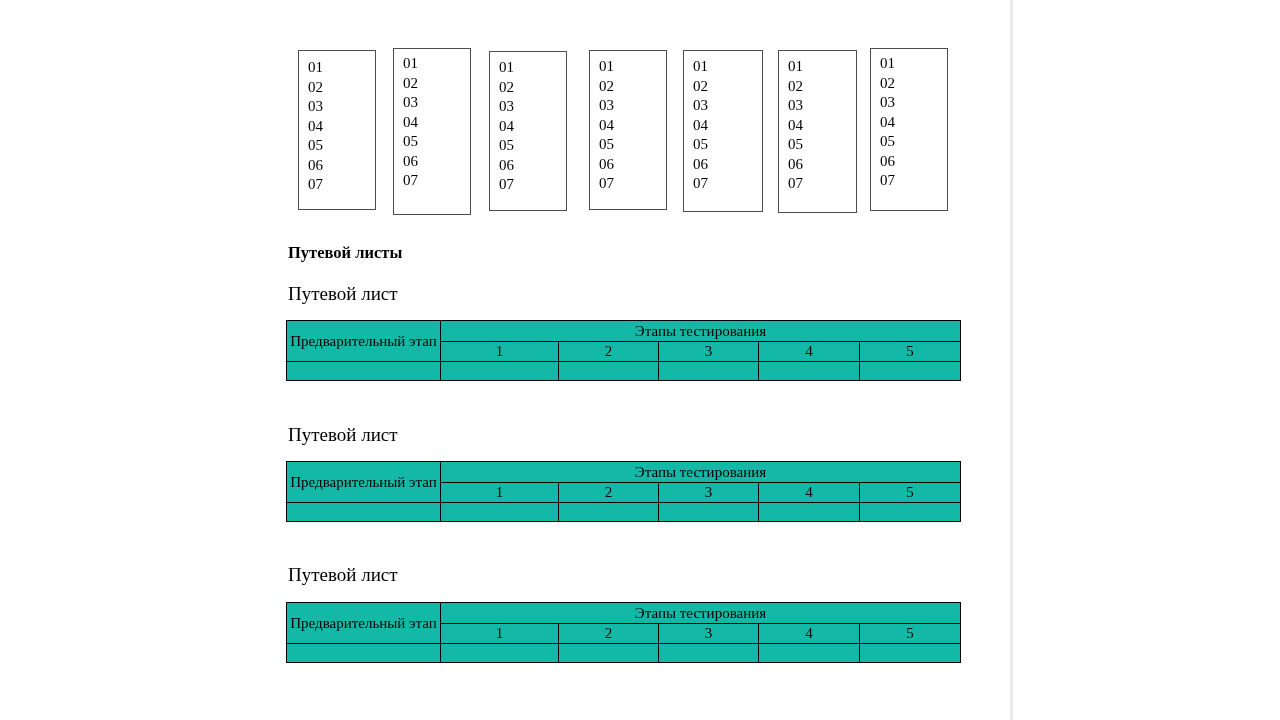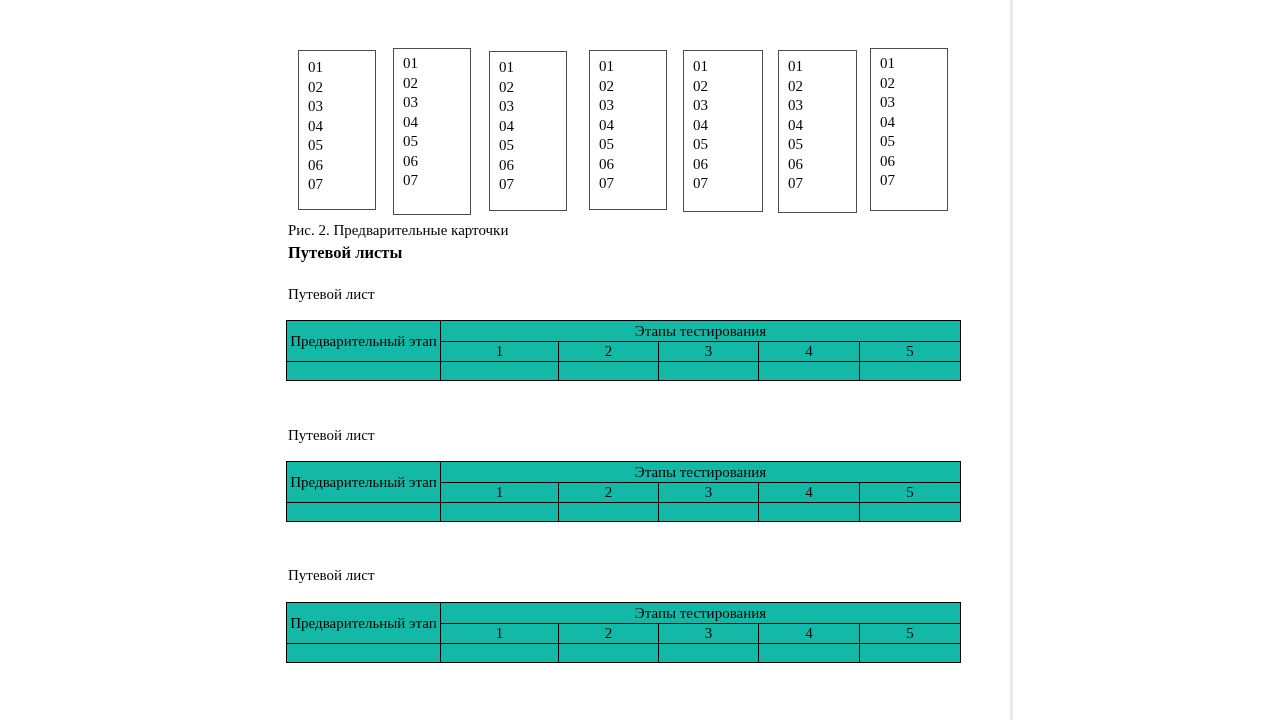--- a/index.html
+++ b/index.html
@@ -21,21 +21,21 @@
     background: #fff;
     font-size: 15px;
     line-height: 19.5px;
     padding: 6px 0 11px 9px;
   }
   .card-num { white-space: nowrap; }
 
   
   .figure-caption { position: absolute; left: 288px; top: 221px; font-size: 15px; line-height: 18px; }
   .section-heading { position: absolute; left: 288px; top: 243px; font-size: 16.5px; font-weight: bold; line-height: 20px; }
-  .sheet-label { position: absolute; left: 288px; font-size: 15px; line-height: 18px; }
+  .sheet-label { position: absolute; left: 288px; font-size: 19px; line-height: 18px; }
 
   
   .sheet-table {
     position: absolute; left: 286px;
     border-collapse: collapse;
     table-layout: fixed;
     width: 674px;
     font-size: 15px;
     background: #14b8a6;
   }
@@ -130,21 +130,20 @@
       <div class="card-num">01</div>
       <div class="card-num">02</div>
       <div class="card-num">03</div>
       <div class="card-num">04</div>
       <div class="card-num">05</div>
       <div class="card-num">06</div>
       <div class="card-num">07</div>
     </div>
   </div>
 
-  <div class="figure-caption">Рис. 2. Предварительные карточки</div>
   <div class="section-heading">Путевой листы</div>
 
   <div class="sheet-label" style="top:285px;">Путевой лист</div>
   <table class="sheet-table" style="top:320px;">
     <colgroup>
       <col style="width:154px">
         <col style="width:118px">
         <col style="width:100px">
         <col style="width:100px">
         <col style="width:101px">

